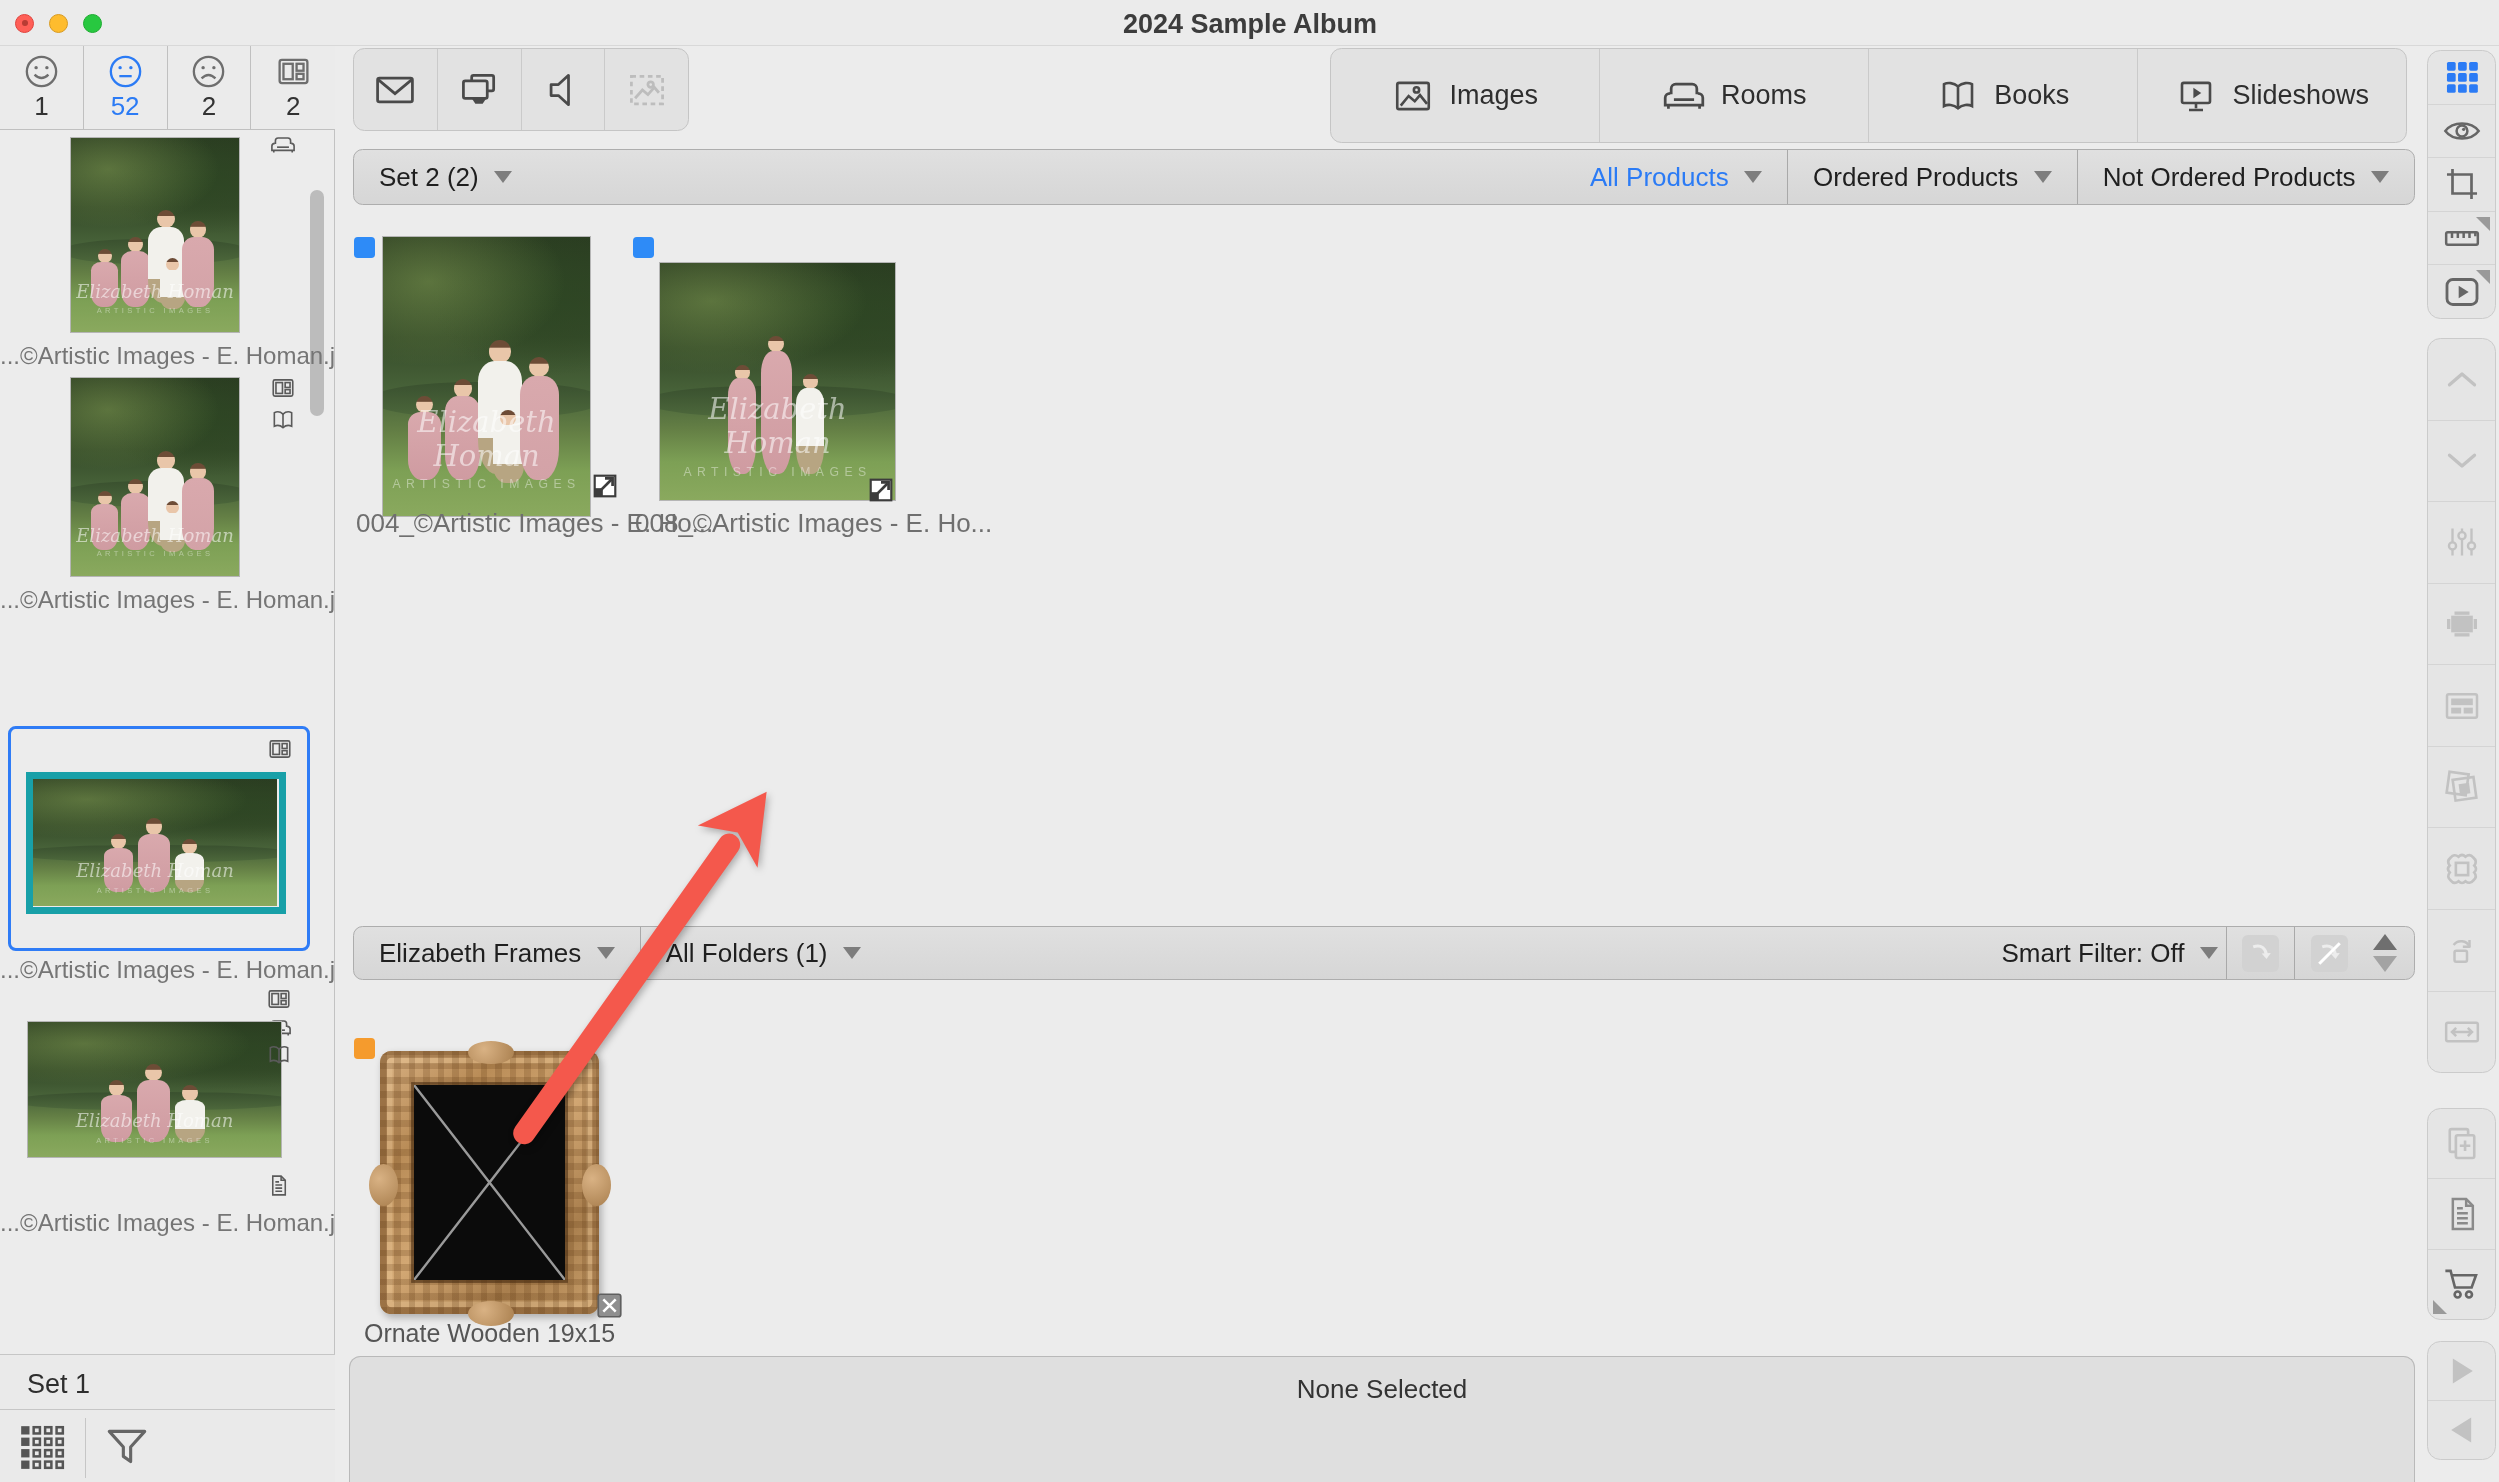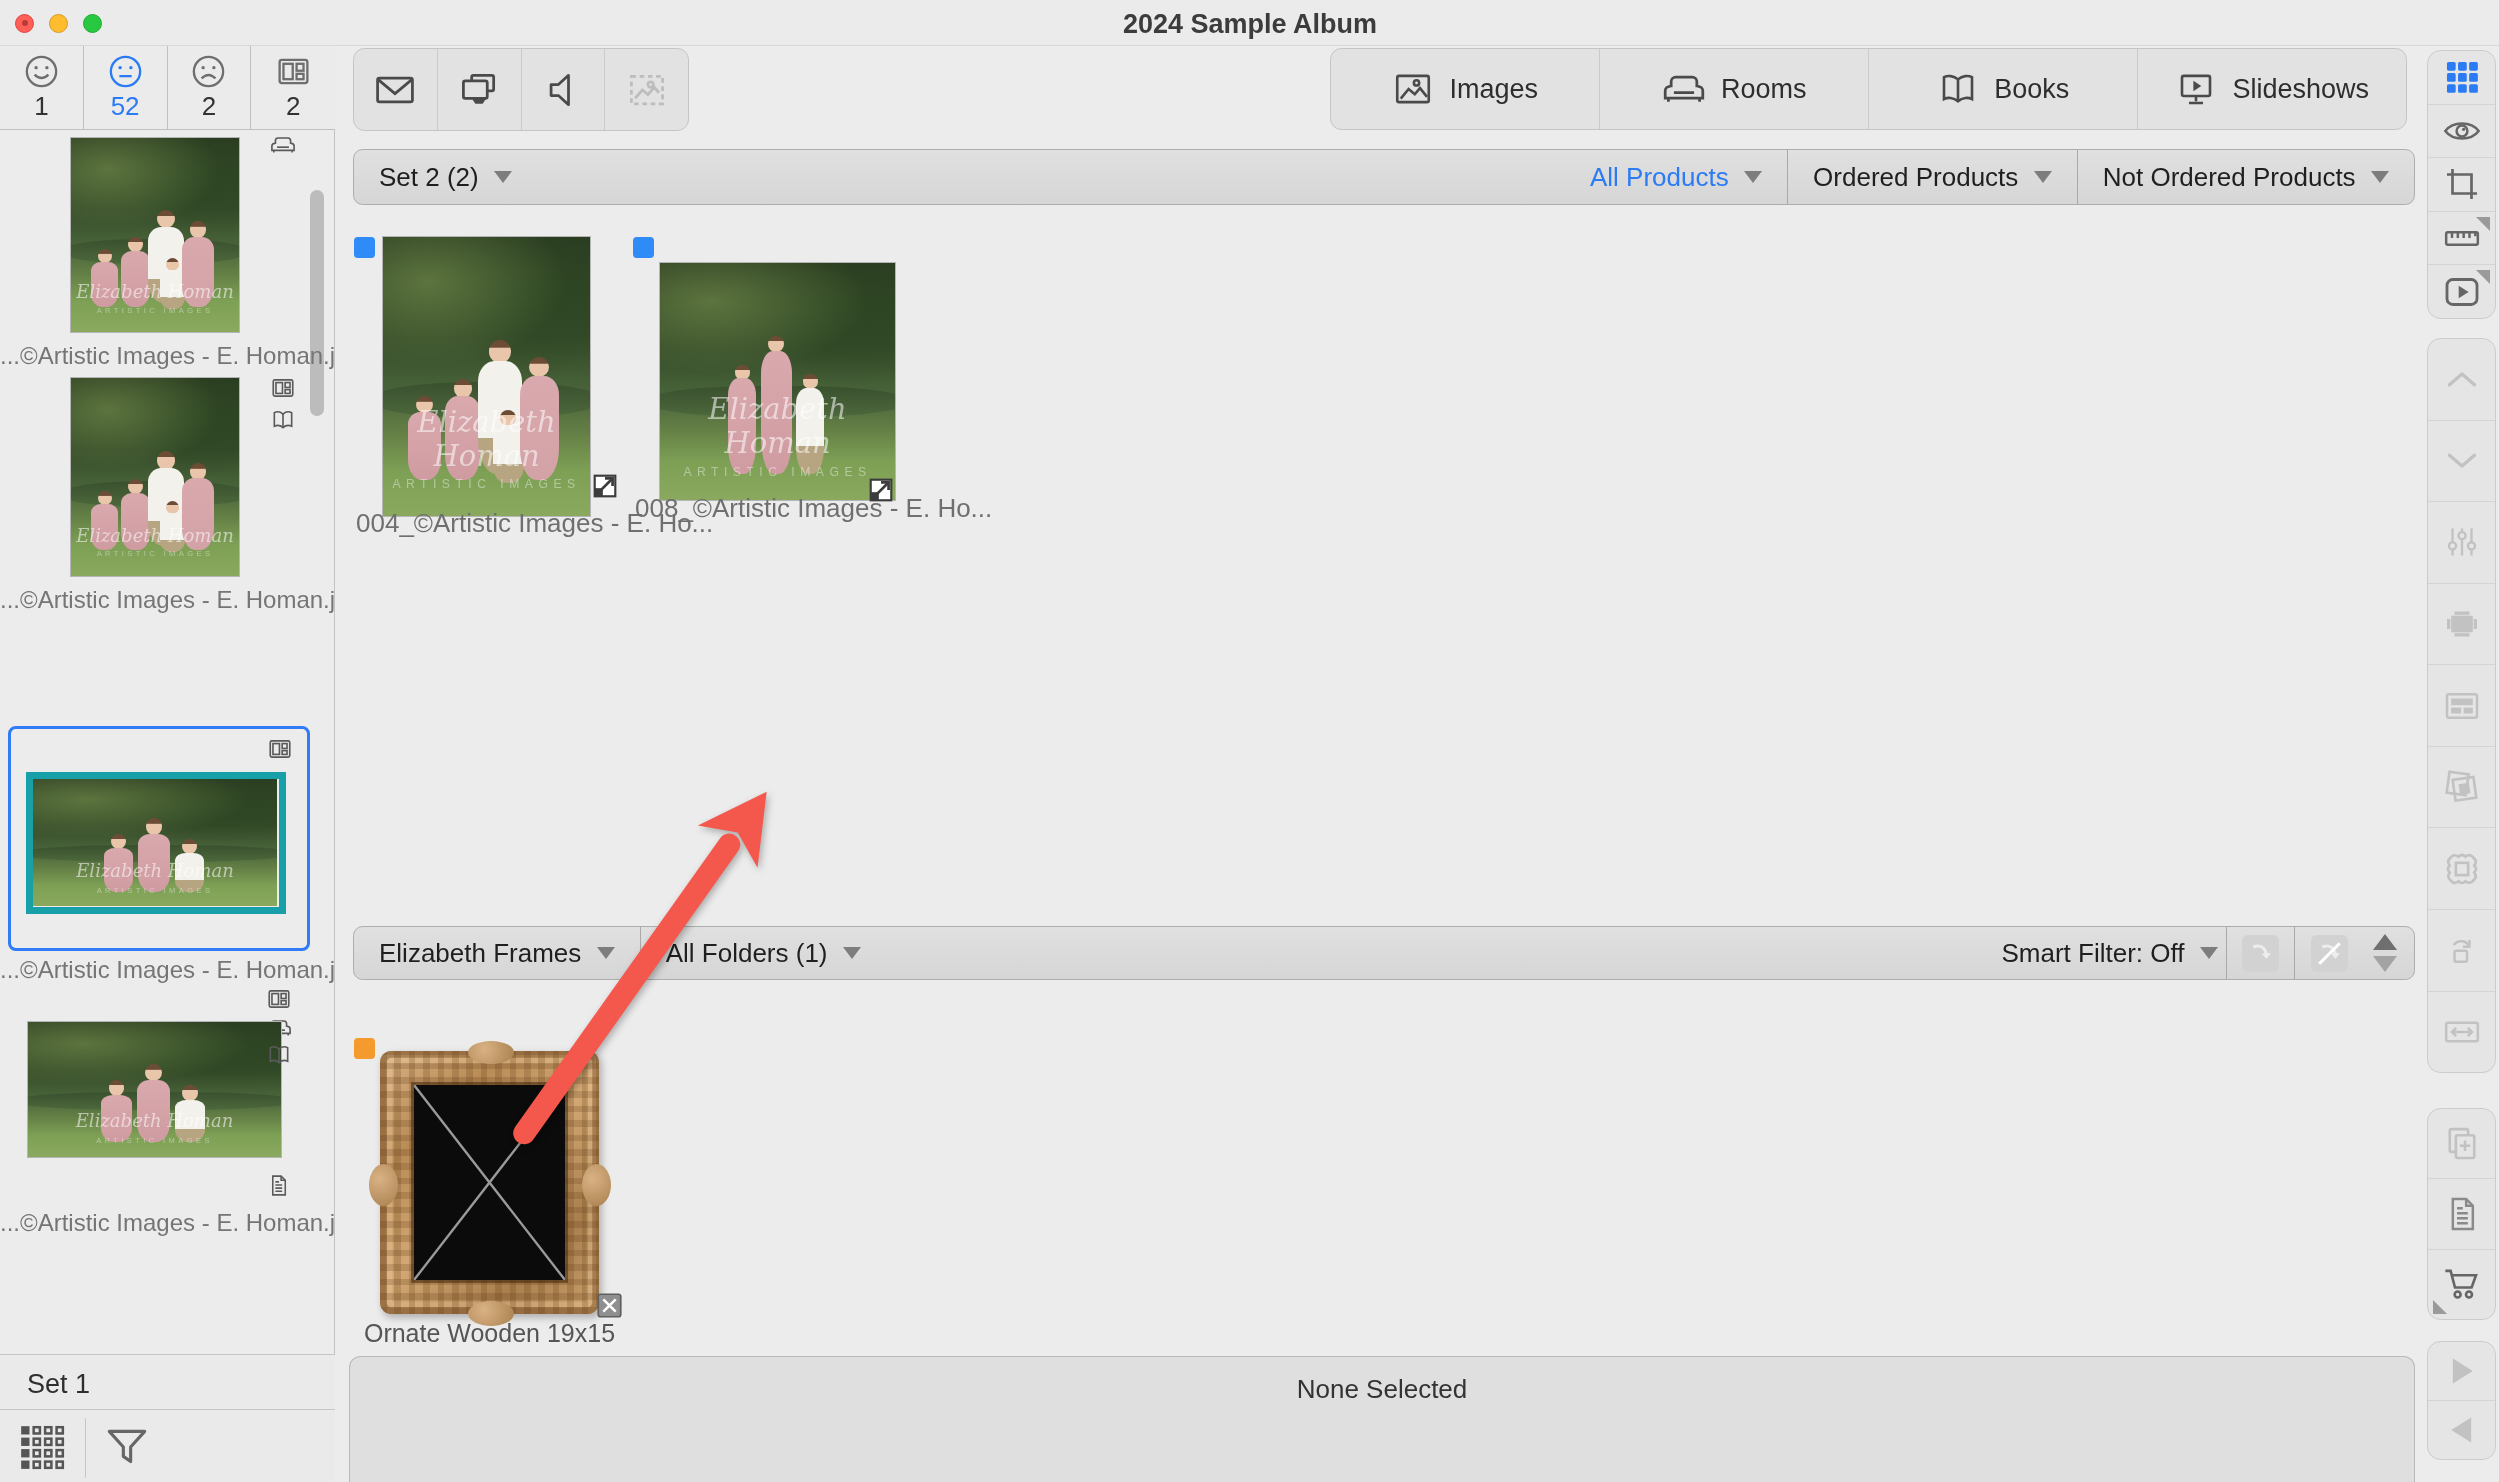--- a/index.html
+++ b/index.html
@@ -562,21 +562,21 @@
         <use href="#i-speaker"></use>
       </svg>
     </div>
   <div class="seg disabled">
       <svg width="44" height="44" viewBox="0 0 46 46">
         <use href="#i-marquee"></use>
       </svg>
     </div>
 </div>
 
-<div class="seg-group" style="left:1330px; top:48px; width:1077px; height:82px;">
+<div class="seg-group" style="left:1330px; top:48px; width:1077px; height:95px;">
   <div class="seg">
     <svg width="42" height="42" viewBox="0 0 44 44">
         <use href="#i-images"></use>
       </svg>
     <span class="tab-label">Images</span>
   </div>
   <div class="seg">
     <svg width="44" height="44" viewBox="0 0 46 46">
         <use href="#i-sofa"></use>
       </svg>
@@ -660,21 +660,21 @@
     </div>
     <div class="fig" style="left: 58%; bottom: 11%; width: 12%; height: 42%;">
       <div class="head"></div>
       <div class="torso white"></div>
     </div>
     <div class="wm">Elizabeth Homan<span class="wm-sub">ARTISTIC IMAGES</span></div>
   </div>
 <svg class="expand-ic" style="left:868px; top:477px;" viewBox="0 0 27 27" width="26" height="26">
     <use href="#i-expand"></use>
   </svg>
-<div class="item-label" style="left:635px; top:493px; width:269px;text-align:right;">008_©Artistic Images - E. Ho...</div>
+<div class="item-label" style="left:635px; top:508px; width:269px;text-align:right;">008_©Artistic Images - E. Ho...</div>
 
 <div class="bar" style="left:353px; top:926px; width:2062px; height:54px;">
   <div class="bar-seg" style="border-right:1.9px solid #a9a9a9; height:100%;">
     <span>Elizabeth Frames</span>
     <span class="caret"></span>
   </div>
   <div class="bar-seg">
     <span>All Folders (1)</span>
     <span class="caret"></span>
   </div>

